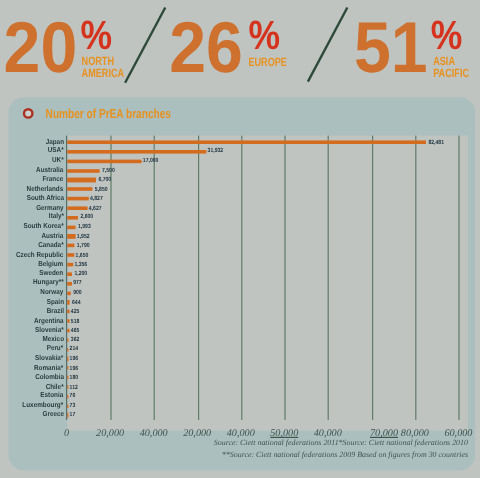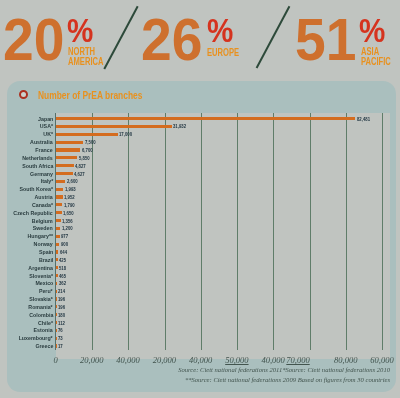--- a/index.html
+++ b/index.html
@@ -217,18 +217,18 @@
       <div class="bar" style="width: 0.8px;"></div>
       <div class="val" style="left: 58.2px;">17</div>
     </div>
     <div class="xtick" style="left: 55.5px;">0</div>
     <div class="xtick" style="left: 91.7778px;">20,000</div>
     <div class="xtick" style="left: 128.056px;">40,000</div>
     <div class="xtick" style="left: 164.333px;">20,000</div>
     <div class="xtick" style="left: 200.611px;">40,000</div>
     <div class="xtick" style="left: 236.889px; text-decoration: underline;">50,000</div>
     <div class="xtick" style="left: 273.167px;">40,000</div>
-    <div class="xtick" style="left: 298px; text-decoration: underline;">70,000</div>
+    <div class="xtick" style="left: 320px; text-decoration: underline;">70,000</div>
     <div class="xtick" style="left: 345.722px;">80,000</div>
     <div class="xtick" style="left: 382px;">60,000</div>
     <div class="foot" style="top: 365.8px;">Source: Ciett national federations 2011*Source: Ciett national federations 2010</div>
     <div class="foot" style="top: 375.8px;">**Source: Ciett national federations 2009 Based on figures from 30 countries</div>
   </div>
 
 </body></html>

